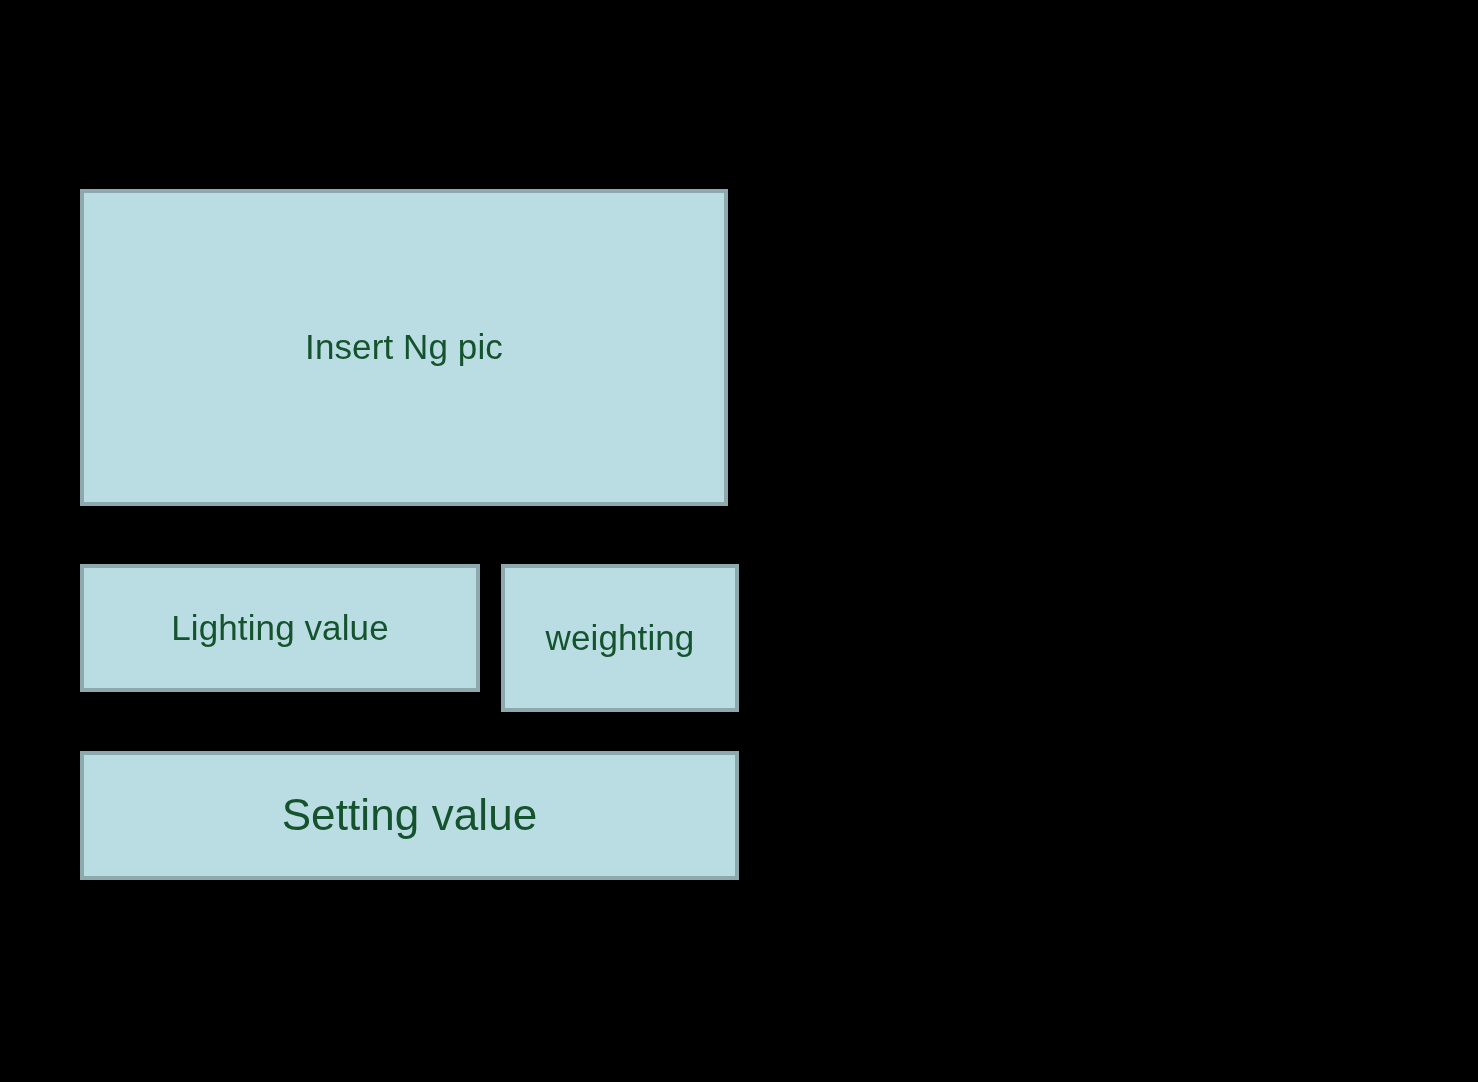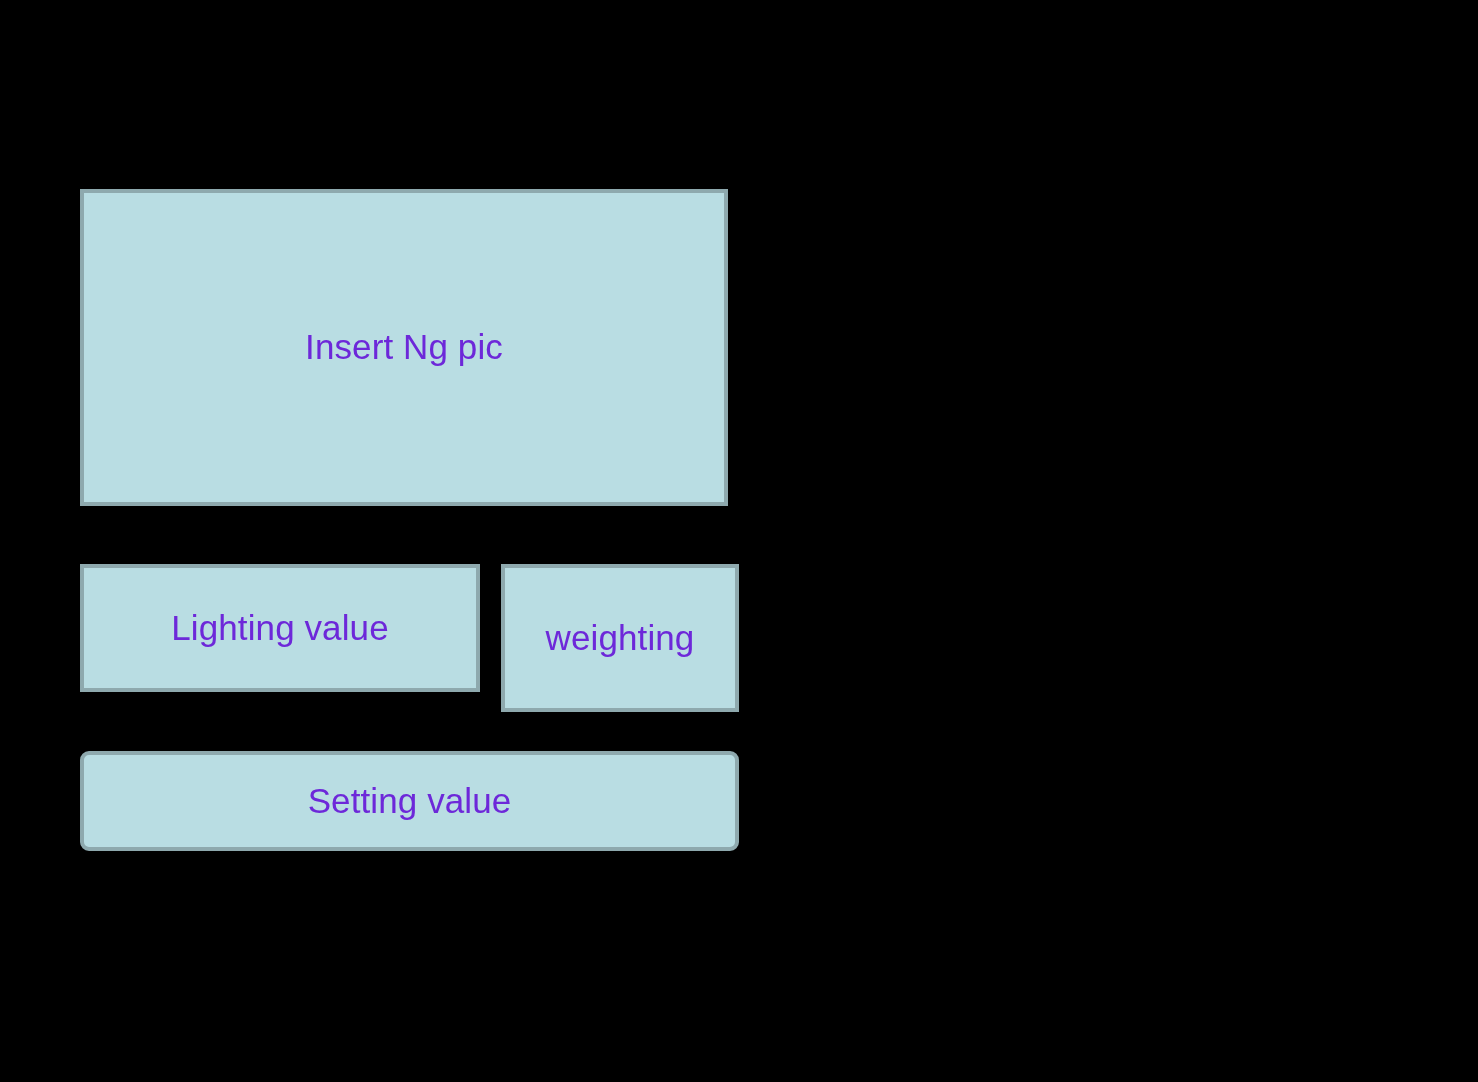--- a/index.html
+++ b/index.html
@@ -23,21 +23,21 @@
   }
 
   .box {
     position: absolute;
     box-sizing: border-box;
     background: #b9dde3;
     border: 4px solid #8ea9ae;
     display: flex;
     align-items: center;
     justify-content: center;
-    color: #6d28d9;
+    color: #14532d;
     font-weight: 400;
     line-height: 1.1;
     letter-spacing: 0.1px;
     text-align: center;
     white-space: nowrap;
   }
 
   .box-label {
     display: block;
   }
@@ -67,23 +67,22 @@
     width: 238px;
     height: 148px;
     font-size: 35px;
   }
 
   
   #box-setting-value {
     left: 80px;
     top: 751px;
     width: 659px;
-    height: 100px;
-    font-size: 35px;
-    border-radius: 9px;
+    height: 129px;
+    font-size: 44px;
   }
 </style>
 </head>
 <body>
 
 <div id="canvas">
 
   <div class="box" id="box-insert-ng-pic">
     <span class="box-label">Insert Ng pic</span>
   </div>

